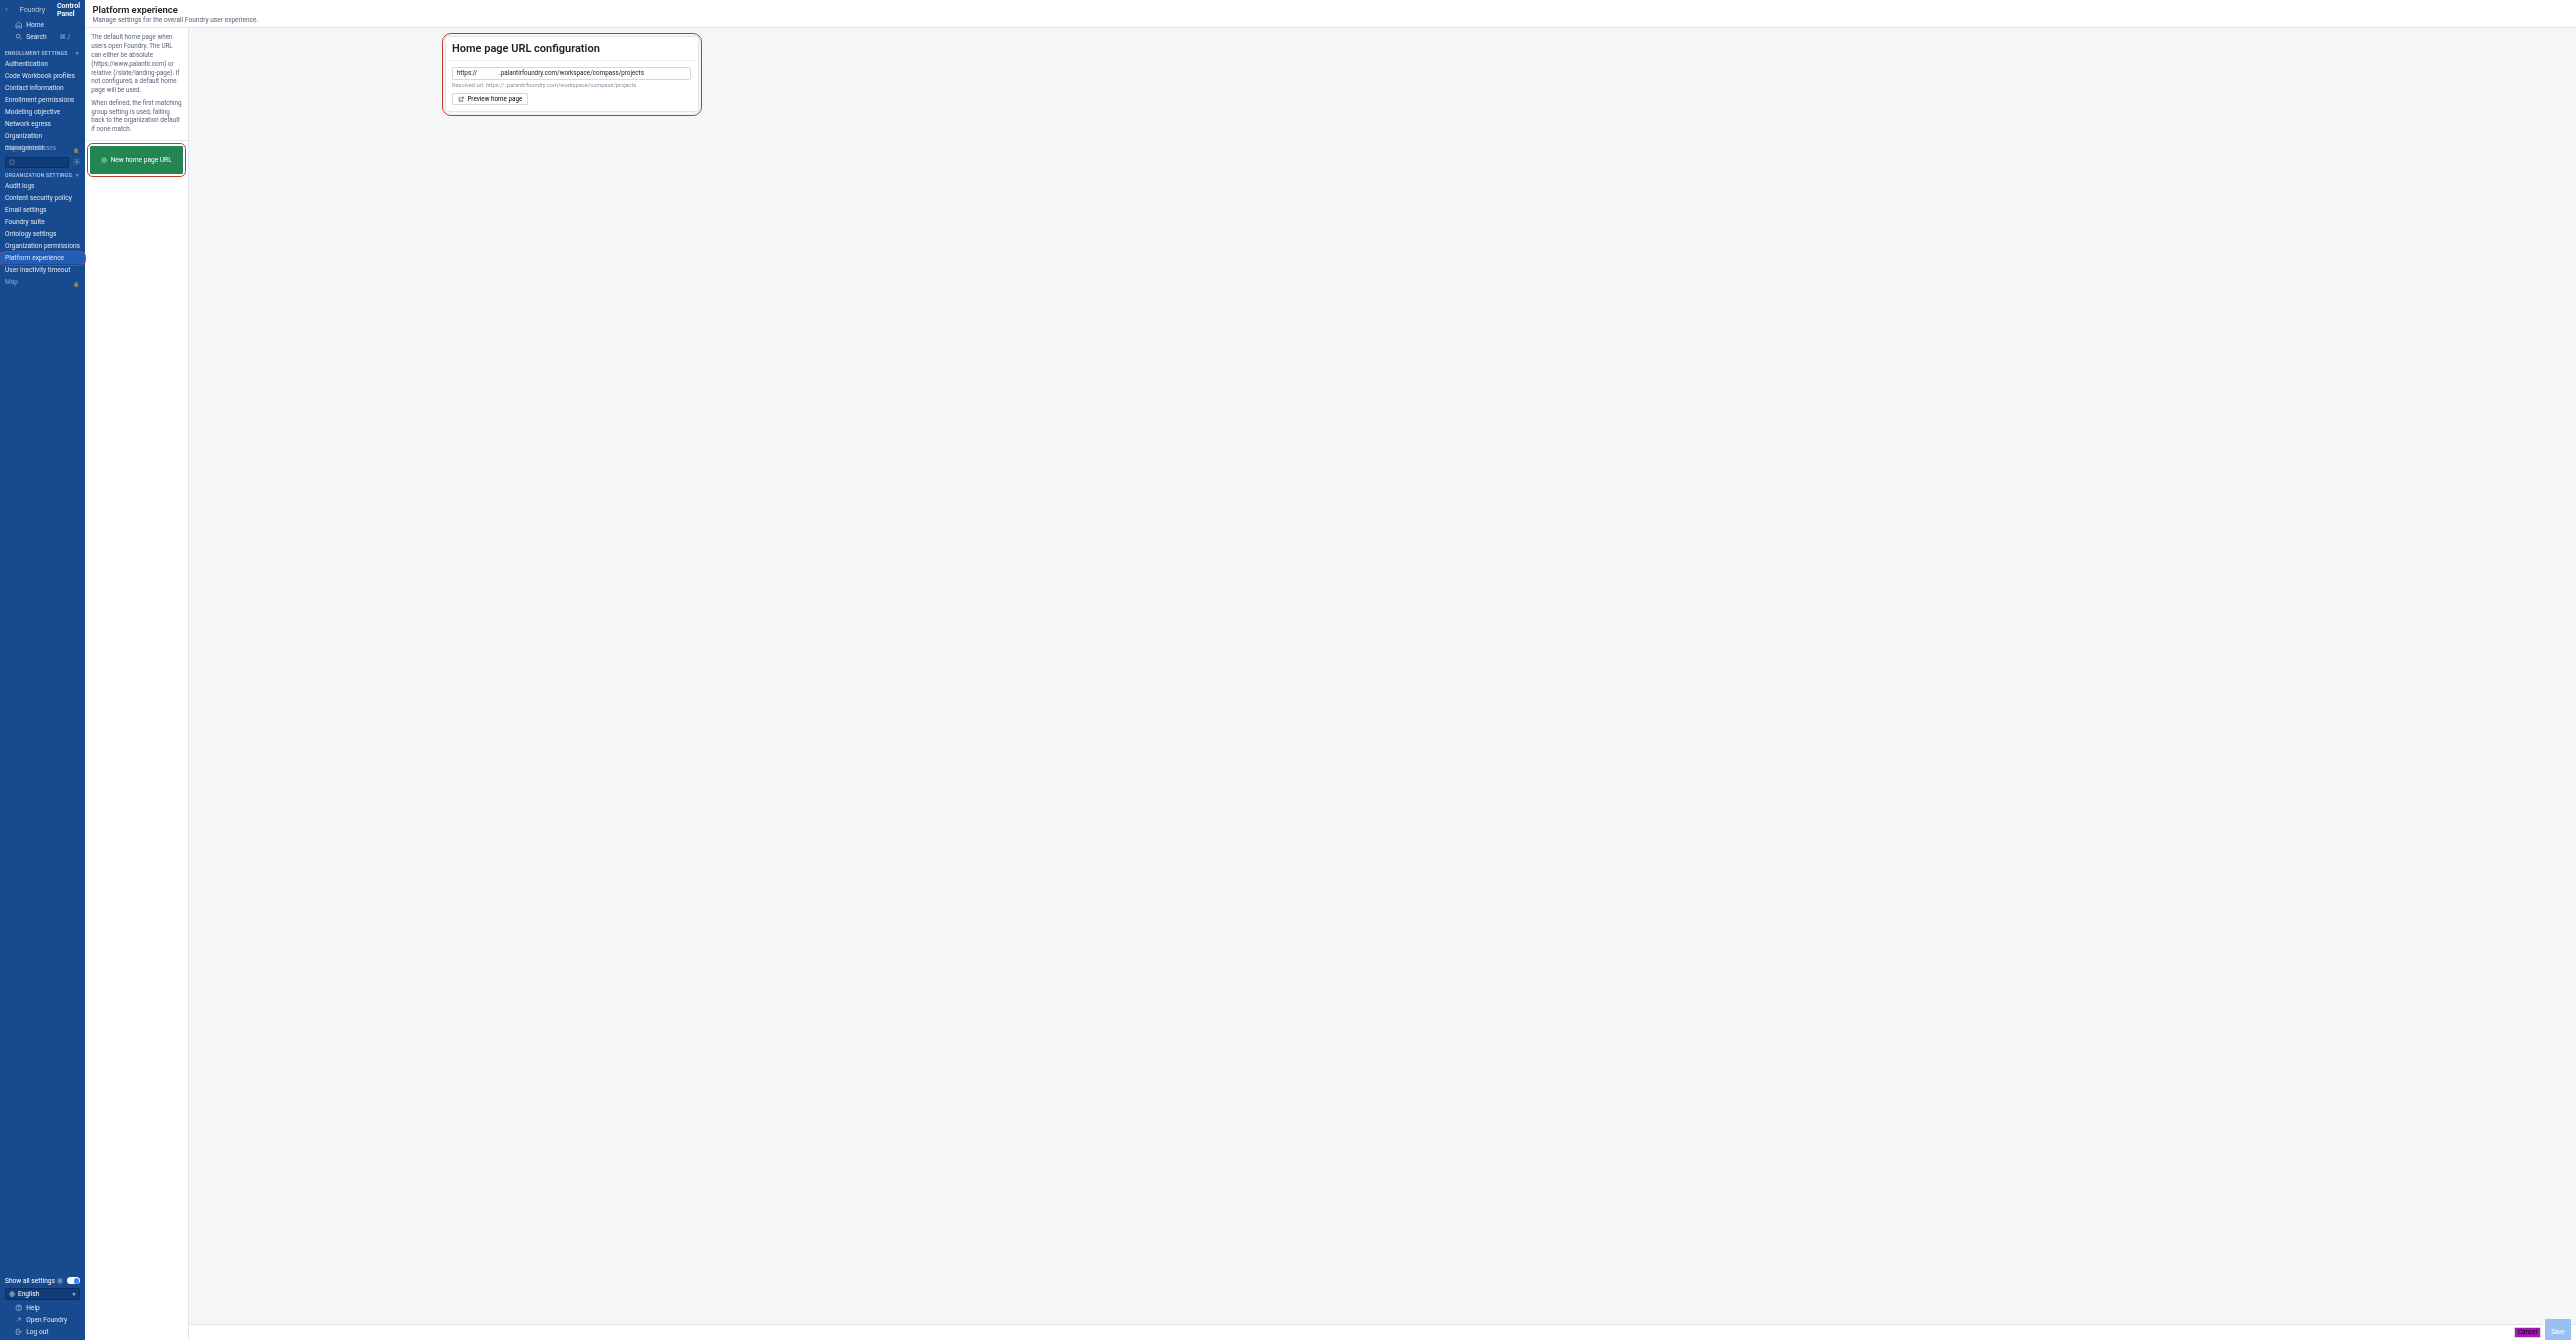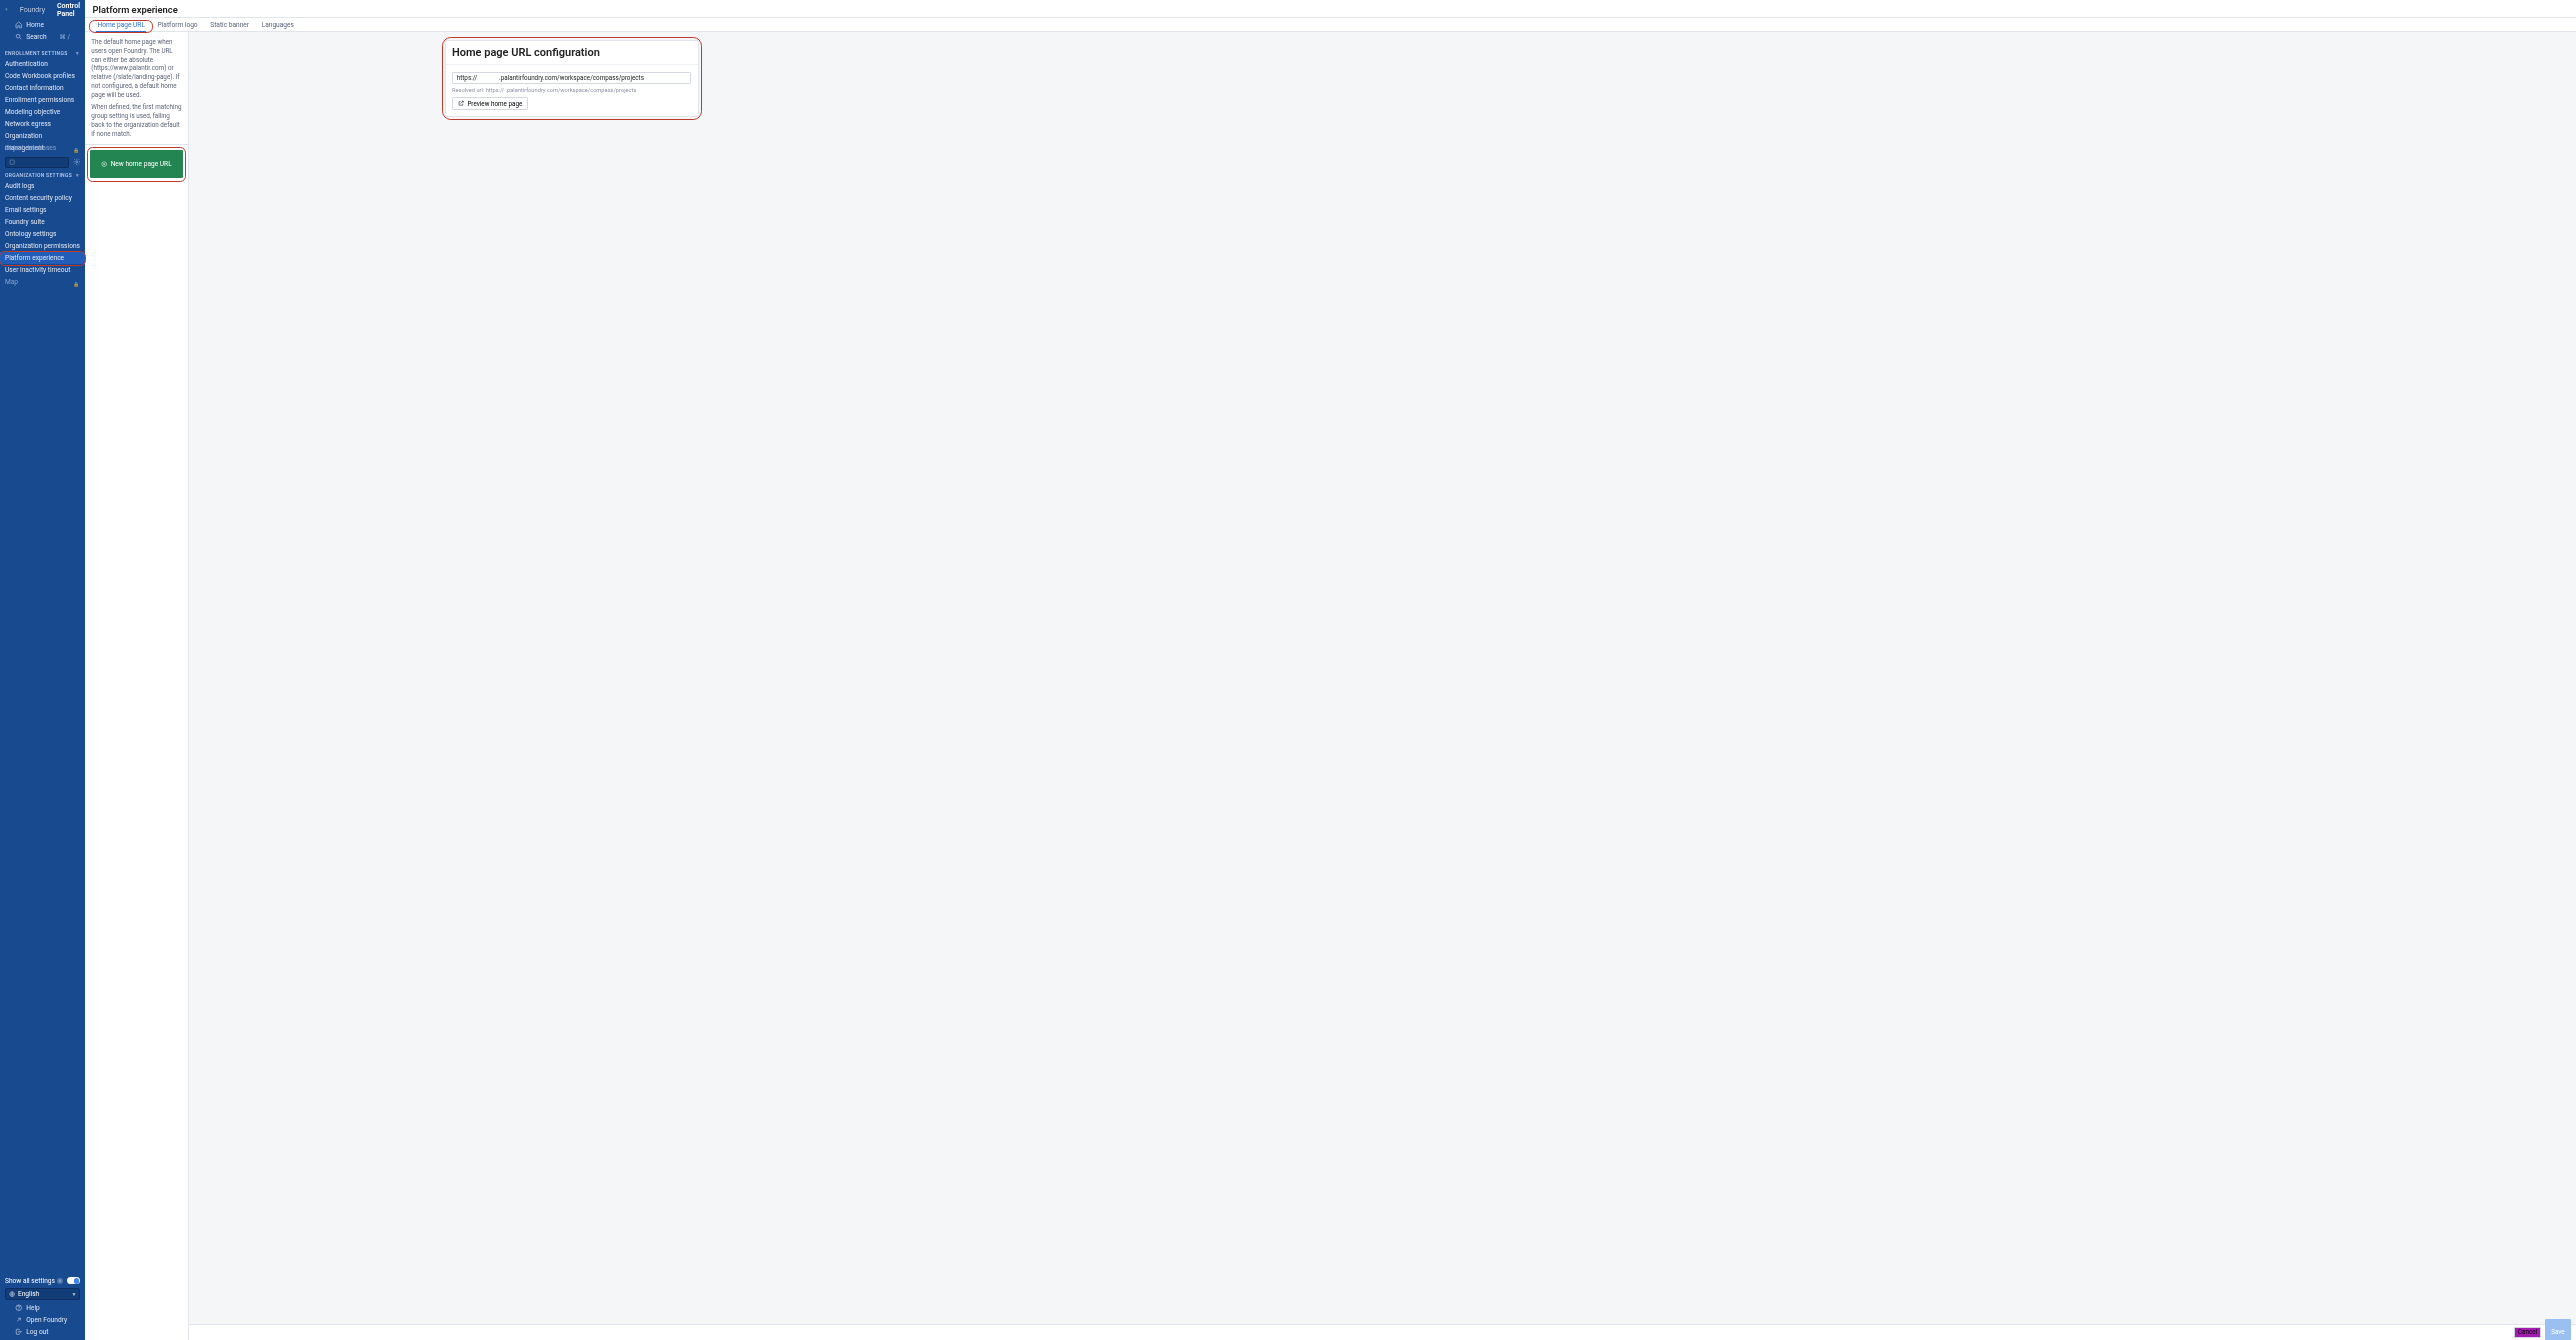--- a/index.html
+++ b/index.html
@@ -190,29 +190,21 @@
           <path d="M9 12h11M17 9l3 3-3 3"></path>
         </svg>
       </span>
     <span>Log out</span>
   </div>
 </div>
 
 <div class="main">
   <div class="header">
     <h1>Platform experience</h1>
-  </div>
-  <div class="tabbar">
-    <div class="tab active">
-      <span>Home page URL</span>
-      <span class="circle-sel"></span>
-    </div>
-    <div class="tab">Platform logo</div>
-    <div class="tab">Static banner</div>
-    <div class="tab">Languages</div>
+    <p>Manage settings for the overall Foundry user experience.</p>
   </div>
 
   <div class="content">
     <div class="left-pane">
       <div class="desc">
         <div>The default home page when users open Foundry. The URL can either be absolute (https://www.palantir.com) or relative (/slate/landing-page). If not configured, a default home page will be used.</div>
         <div style="height:3.8px"></div>
         <div>When defined, the first matching group setting is used, falling back to the organization default if none match.</div>
       </div>
       <div class="left-footer">

